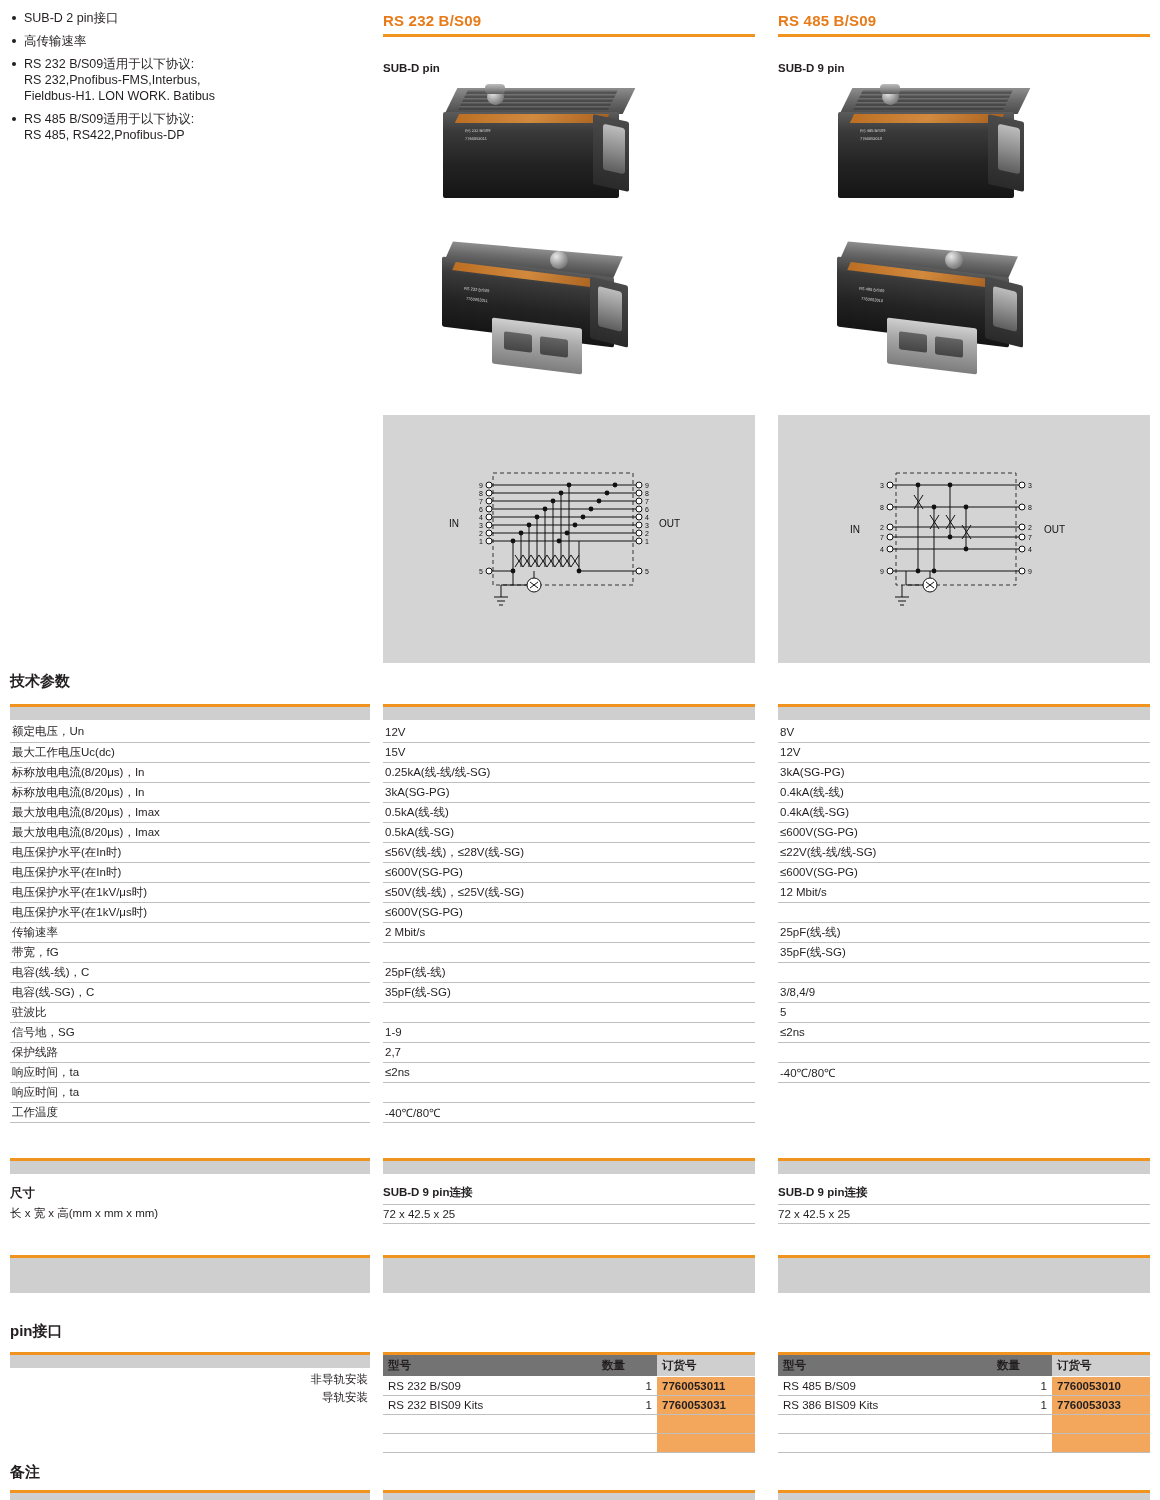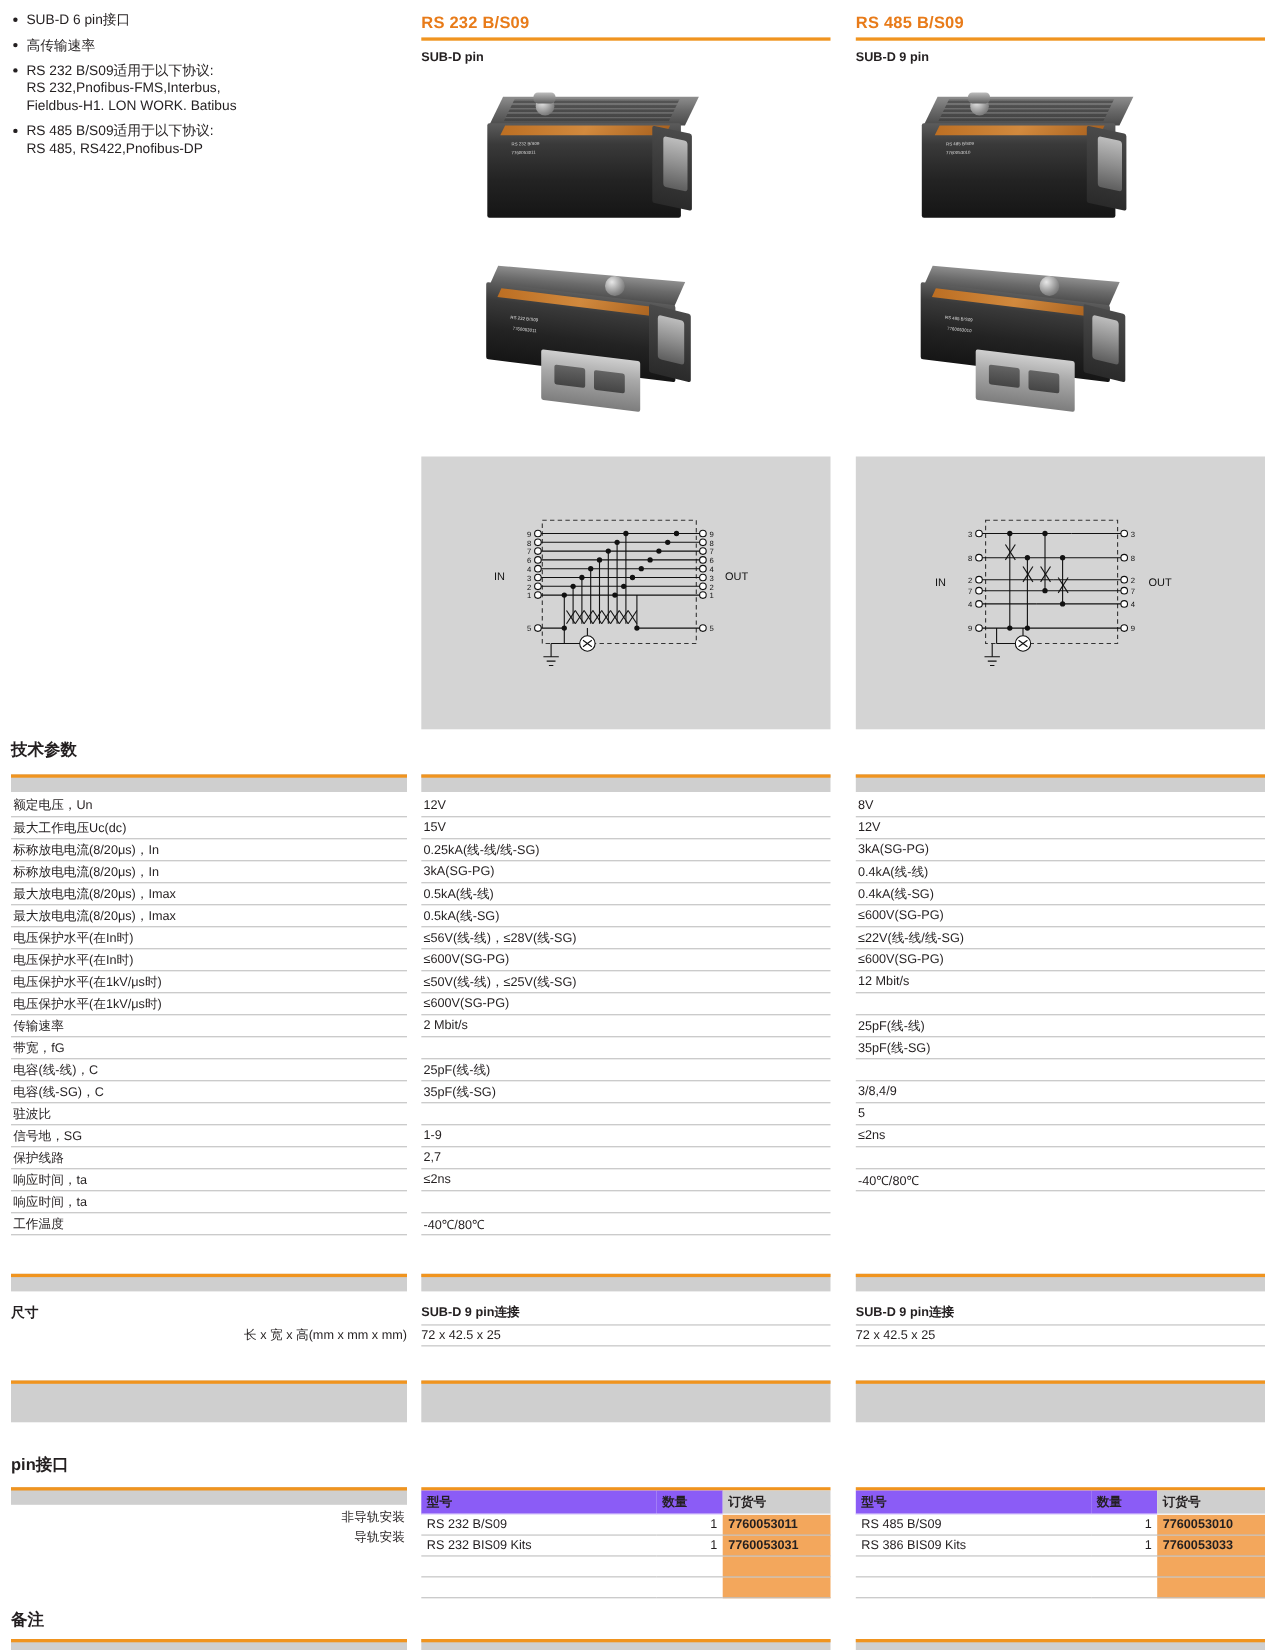--- a/index.html
+++ b/index.html
@@ -33,21 +33,21 @@
     background:#231f20;
   }
 
   
   .prod-head {
     font-size:15px; font-weight:bold; color:#e87b19;
     letter-spacing:0.2px;
     padding-bottom:5px;
   }
   .rule-orange { height:3px; background:#f0941f; width:100%; }
-  .sub-label { font-size:11.5px; font-weight:bold; color:#231f20; margin-top:9px; }
+  .sub-label { font-size:11.5px; font-weight:bold; color:#231f20; margin-top:25px; }
 
   
   .photo-area { position:relative; width:372px; height:340px; }
   .dev { position:absolute; }
 
   
   .casing {
     position:absolute;
     background:linear-gradient(180deg,#5c5c5c 0%,#3a3a3a 22%,#232323 60%,#151515 100%);
     border-radius:2px;
@@ -104,42 +104,42 @@
     height:20px;
     vertical-align:middle;
     white-space:nowrap;
   }
   table.spec td.empty { color:transparent; }
 
   
   table.order { width:100%; border-collapse:collapse; }
   table.order th {
     font-size:11.5px; font-weight:bold; text-align:left;
-    background:#8b5cf6; padding:3px 5px; border-bottom:1px solid #fff;
+    background:#737373; padding:3px 5px; border-bottom:1px solid #fff;
   }
   table.order td {
     font-size:11.5px; padding:2px 5px; border-bottom:1px solid #bfbfbf; height:19px;
   }
   .c-qty { text-align:right; width:60px; }
   .c-order { width:98px; background:#f3a75c; color:#231f20; font-weight:bold; }
   .blankrow td { height:36px; border-bottom:none; }
 
   .left-lbl { font-size:11.5px; text-align:right; padding-right:2px; }
 
   .grayblock { background:#cfcfcf; height:38px; }
   .orange-top { border-top:3px solid #f0941f; }
 </style>
 </head>
 <body>
 
 <div class="page">
 
   <div class="col-left" style="top:10px;">
     <ul class="bullets">
-      <li>SUB-D 6 pin接口</li>
+      <li>SUB-D 2 pin接口</li>
       <li>高传输速率</li>
       <li>
         <span>RS 232 B/S09适用于以下协议:</span><br>
         <span>RS 232,Pnofibus-FMS,Interbus,</span><br>
         <span>Fieldbus-H1. LON WORK. Batibus</span>
       </li>
       <li>
         <span>RS 485 B/S09适用于以下协议:</span><br>
         <span>RS 485, RS422,Pnofibus-DP</span>
       </li>
@@ -676,21 +676,21 @@
         </tbody>
       </table>
   </div>
 
   <div style="position:absolute; left:10px; top:1158px; width:360px;" class="band band-top"></div>
   <div style="position:absolute; left:383px; top:1158px; width:372px;" class="band band-top"></div>
   <div style="position:absolute; left:778px; top:1158px; width:372px;" class="band band-top"></div>
 
   <div style="position:absolute; left:10px; top:1185px; width:360px;">
     <div style="font-size:12.5px; font-weight:bold;">尺寸</div>
-    <div style="font-size:11.5px; margin-top:4px;text-align:right;">长 x 宽 x 高(mm x mm x mm)</div>
+    <div style="font-size:11.5px; margin-top:4px;">长 x 宽 x 高(mm x mm x mm)</div>
   </div>
 
   <div style="position:absolute; left:383px; top:1185px; width:372px;">
     <div style="font-size:11.5px; font-weight:bold; padding-bottom:4px; border-bottom:1px solid #bfbfbf;">SUB-D 9 pin连接</div>
     <div style="font-size:11.5px; padding:3px 0 3px 0; border-bottom:1px solid #bfbfbf;">72 x 42.5 x 25</div>
   </div>
 
   <div style="position:absolute; left:778px; top:1185px; width:372px;">
     <div style="font-size:11.5px; font-weight:bold; padding-bottom:4px; border-bottom:1px solid #bfbfbf;">SUB-D 9 pin连接</div>
     <div style="font-size:11.5px; padding:3px 0 3px 0; border-bottom:1px solid #bfbfbf;">72 x 42.5 x 25</div>

